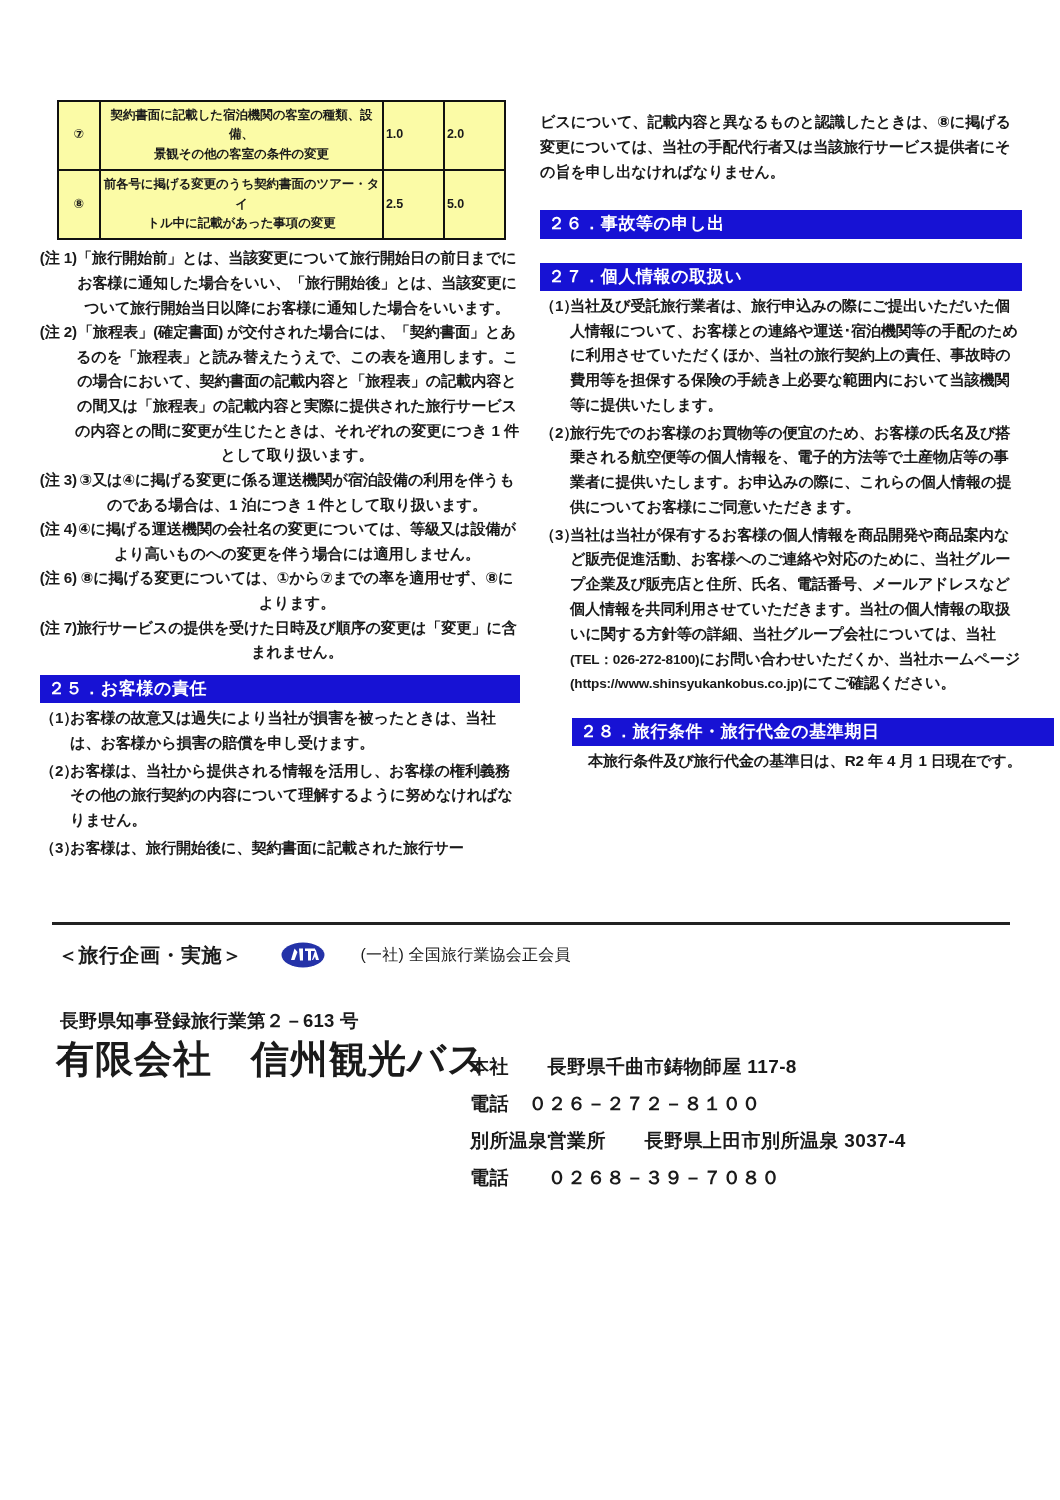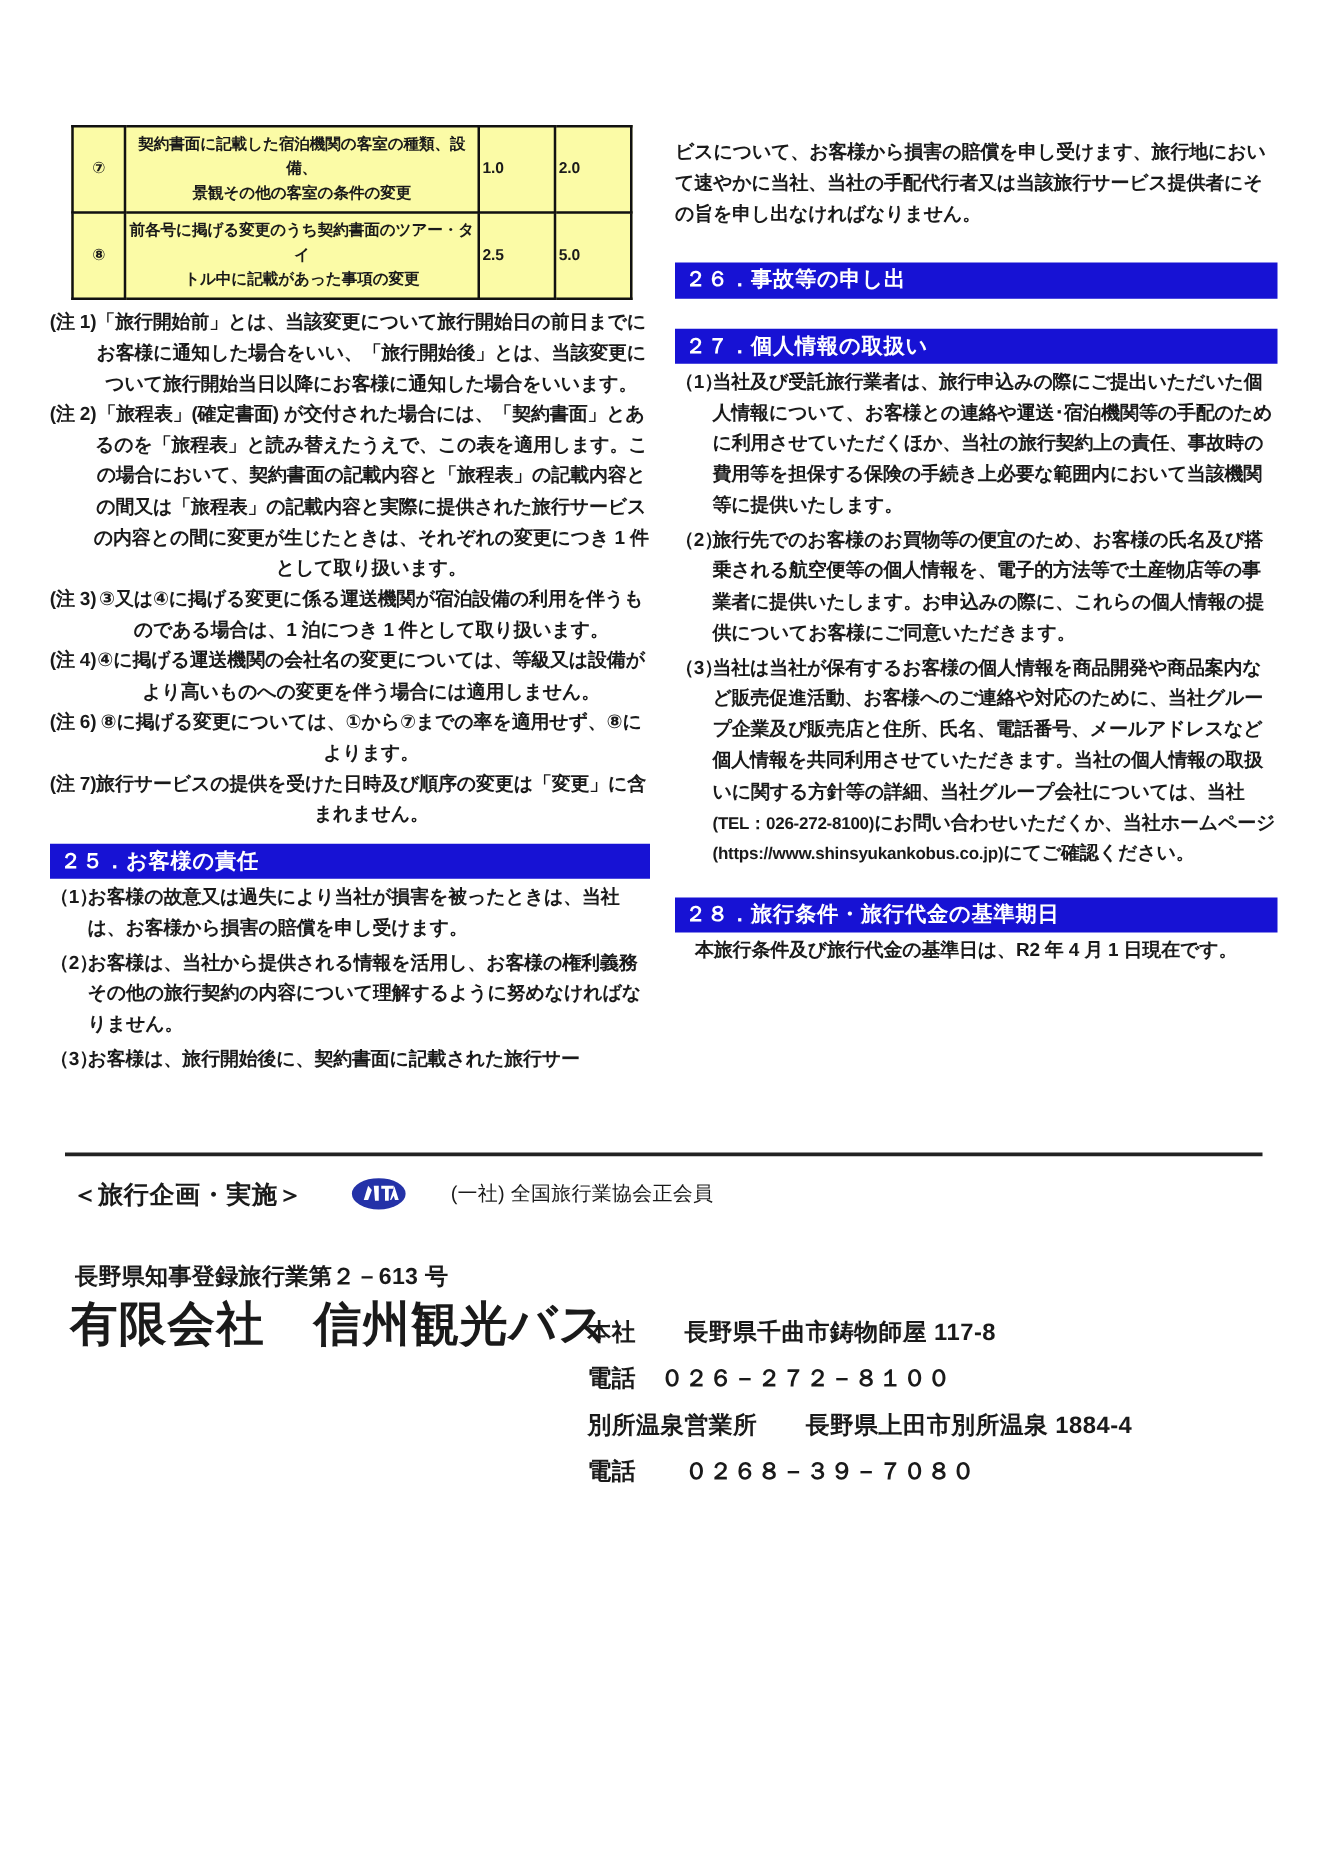--- a/index.html
+++ b/index.html
@@ -281,21 +281,21 @@
       <div class="para">
         <span class="lbl">（3）</span>
         <span>お客様は、旅行開始後に、契約書面に記載された旅行サー</span>
       </div>
     </div>
 
   </div>
 
   <div class="col-right">
 
-    <div class="para" style="padding-left:0; margin-top:0;">ビスについて、お客様から損害の賠償を申し受けます、旅行地において速やかに当社、当社の手配代行者又は当該旅行サービス提供者にその旨を申し出なければなりません。</div>
+    <div class="para" style="padding-left:0; margin-top:0;">ビスについて、記載内容と異なるものと認識したときは、⑧に掲げる変更については、当社の手配代行者又は当該旅行サービス提供者にその旨を申し出なければなりません。</div>
 
     <div class="sec-block" style="margin-top:26px;">
       <div class="sec-bar right">２６．事故等の申し出</div>
     </div>
 
     <div class="sec-block" style="margin-top:24px;">
       <div class="sec-bar right">２７．個人情報の取扱い</div>
       <div class="para">
         <span class="lbl">（1）</span>
         <span>当社及び受託旅行業者は、旅行申込みの際にご提出いただいた個人情報について、お客様との連絡や運送･宿泊機関等の手配のために利用させていただくほか、当社の旅行契約上の責任、事故時の費用等を担保する保険の手続き上必要な範囲内において当該機関等に提供いたします。</span>
@@ -303,21 +303,21 @@
       <div class="para">
         <span class="lbl">（2）</span>
         <span>旅行先でのお客様のお買物等の便宜のため、お客様の氏名及び搭乗される航空便等の個人情報を、電子的方法等で土産物店等の事業者に提供いたします。お申込みの際に、これらの個人情報の提供についてお客様にご同意いただきます。</span>
       </div>
       <div class="para">
         <span class="lbl">（3）</span>
         <span>当社は当社が保有するお客様の個人情報を商品開発や商品案内など販売促進活動、お客様へのご連絡や対応のために、当社グループ企業及び販売店と住所、氏名、電話番号、メールアドレスなど個人情報を共同利用させていただきます。当社の個人情報の取扱いに関する方針等の詳細、当社グループ会社については、当社</span><span class="mono">(TEL：026-272-8100)</span><span>にお問い合わせいただくか、当社ホームページ</span><span class="mono">(https://www.shinsyukankobus.co.jp)</span><span>にてご確認ください。</span>
       </div>
     </div>
 
-    <div class="sec-block" style="margin-top:22px;">
+    <div class="sec-block" style="margin-top:22px;margin-left:32px;">
       <div class="sec-bar right">２８．旅行条件・旅行代金の基準期日</div>
       <div class="para noind">本旅行条件及び旅行代金の基準日は、R2 年 4 月 1 日現在です。</div>
     </div>
 
   </div>
 
   <div class="rule"></div>
 
   <div class="footer-line">
     <span class="fl-title">＜旅行企画・実施＞</span>
@@ -330,17 +330,17 @@
     </svg>
     <span class="fl-assoc">(一社) 全国旅行業協会正会員</span>
   </div>
 
   <div class="reg-no">長野県知事登録旅行業第２－613 号</div>
   <div class="company">有限会社　信州観光バス</div>
 
   <div class="addr-block">
     <div class="addr-line">本社　　長野県千曲市鋳物師屋 117-8</div>
     <div class="addr-line">電話　０２６－２７２－８１００</div>
-    <div class="addr-line">別所温泉営業所　　長野県上田市別所温泉 1884-4</div>
+    <div class="addr-line">別所温泉営業所　　長野県上田市別所温泉 3037-4</div>
     <div class="addr-line">電話　　０２６８－３９－７０８０</div>
   </div>
 
 </div>
 
 </body></html>

